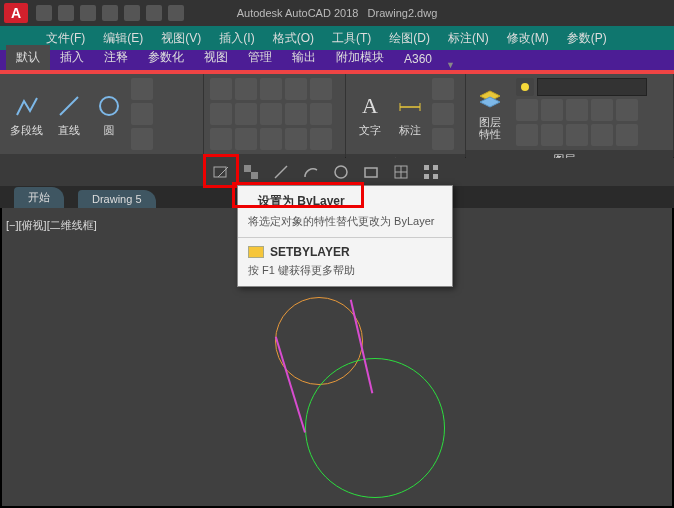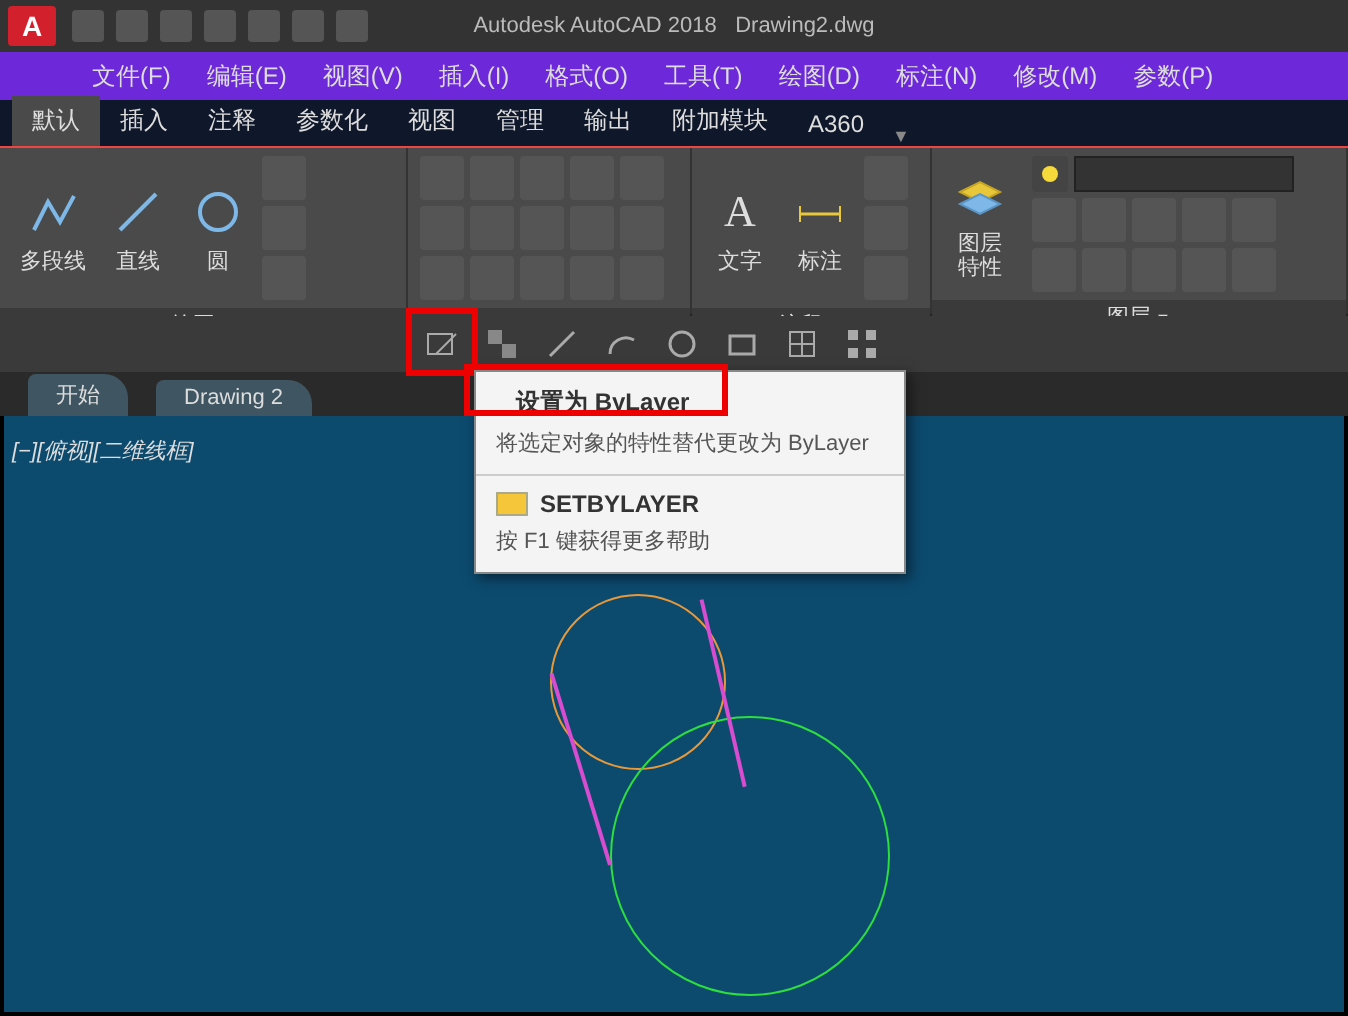--- a/index.html
+++ b/index.html
@@ -6,25 +6,25 @@
 body { background: #000; width: 674px; height: 508px; overflow: hidden; position: relative; }
 
 
 .titlebar { height: 26px; background: #333; display: flex; align-items: center; padding: 0 4px; color: #ccc; font-size: 11px; }
 .app-logo { width: 24px; height: 20px; background: #d2202c; color: #fff; font-weight: bold; font-size: 14px; display: flex; align-items: center; justify-content: center; border-radius: 2px; margin-right: 8px; }
 .qat { display: flex; gap: 6px; align-items: center; }
 .qat-btn { width: 16px; height: 16px; background: #555; border-radius: 2px; }
 .title-text { position: absolute; left: 50%; transform: translateX(-50%); color: #bbb; }
 
 
-.menubar { height: 24px; background: #6d28d9; display: flex; align-items: center; padding: 0 38px; gap: 2px; color: #ddd; font-size: 12px; }
+.menubar { height: 24px; background: #0f766e; display: flex; align-items: center; padding: 0 38px; gap: 2px; color: #ddd; font-size: 12px; }
 .menu-item { padding: 2px 8px; cursor: pointer; }
 
 
-.ribbon-tabs { height: 24px; background: #0f172a; display: flex; align-items: flex-end; padding: 0 6px; color: #ddd; font-size: 12px; border-bottom: 1px solid #ef4444; }
+.ribbon-tabs { height: 24px; background: #4c1d95; display: flex; align-items: flex-end; padding: 0 6px; color: #ddd; font-size: 12px; border-bottom: 4px solid #ef4444; }
 .ribbon-tab { padding: 4px 10px; cursor: pointer; }
 .ribbon-tab.active { background: #4a4a4a; }
 
 
 .ribbon { height: 84px; background: #4a4a4a; display: flex; border-bottom: 1px solid #222; }
 .panel { border-right: 1px solid #333; display: flex; flex-direction: column; position: relative; }
 .panel-body { flex: 1; display: flex; align-items: center; padding: 4px 6px; gap: 4px; }
 .panel-title { height: 18px; background: #3a3a3a; color: #ddd; font-size: 11px; text-align: center; line-height: 18px; }
 .panel-title .arrow { font-size: 8px; margin-left: 2px; }
 
@@ -41,21 +41,21 @@
 .sub-ribbon { height: 28px; background: #3a3a3a; display: flex; align-items: center; padding: 0 210px 0 210px; gap: 8px; position: relative; }
 .sub-btn { width: 22px; height: 22px; cursor: pointer; display: flex; align-items: center; justify-content: center; }
 .red-box-1 { position: absolute; left: 203px; top: -4px; width: 36px; height: 34px; border: 3px solid #e00; pointer-events: none; }
 
 
 .doc-tabs { height: 22px; background: #2a2a2a; display: flex; align-items: flex-end; color: #ddd; font-size: 11px; }
 .doc-tab { padding: 3px 14px; background: #3f5662; border-radius: 4px 12px 0 0; margin-left: 14px; cursor: pointer; }
 .doc-tab.active { background: #3f5662; }
 
 
-.canvas { position: absolute; left: 2px; top: 208px; right: 2px; bottom: 2px; background: #0c4a6e; font-style: italic; }
+.canvas { position: absolute; left: 2px; top: 208px; right: 2px; bottom: 2px; background: #404040; }
 .viewport-label { position: absolute; left: 4px; top: 10px; color: #ddd; font-size: 11px; }
 
 
 .tooltip { position: absolute; left: 237px; top: 185px; width: 216px; background: #f4f4f4; border: 1px solid #888; box-shadow: 2px 2px 6px rgba(0,0,0,0.5); font-size: 12px; color: #333; z-index: 10; }
 .tooltip-title { padding: 7px 20px 4px; font-weight: bold; }
 .tooltip-desc { padding: 0 10px 8px; color: #555; font-size: 11px; }
 .tooltip-sep { border-top: 1px solid #ccc; }
 .tooltip-cmd { padding: 7px 10px 4px; font-weight: bold; display: flex; align-items: center; gap: 6px; }
 .tooltip-cmd-icon { width: 16px; height: 12px; background: #f6c63a; border: 1px solid #aa8; }
 .tooltip-help { padding: 0 10px 8px; color: #555; font-size: 11px; }
@@ -305,21 +305,21 @@
         <rect x="11" y="2" width="5" height="5" fill="#aaa"></rect>
         <rect x="2" y="11" width="5" height="5" fill="#aaa"></rect>
         <rect x="11" y="11" width="5" height="5" fill="#aaa"></rect>
       </svg>
     </div>
   <div class="red-box-1"></div>
 </div>
 
 <div class="doc-tabs">
   <div class="doc-tab">开始</div>
-  <div class="doc-tab active">Drawing 2</div>
+  <div class="doc-tab active">Drawing 5</div>
 </div>
 
 <div class="canvas">
   <div class="viewport-label">[−][俯视][二维线框]</div>
 </div>
 
 <div class="orange-circle"></div>
 <div class="green-circle"></div>
 <div class="mag-line mag-1"></div>
 <div class="mag-line mag-2"></div>

